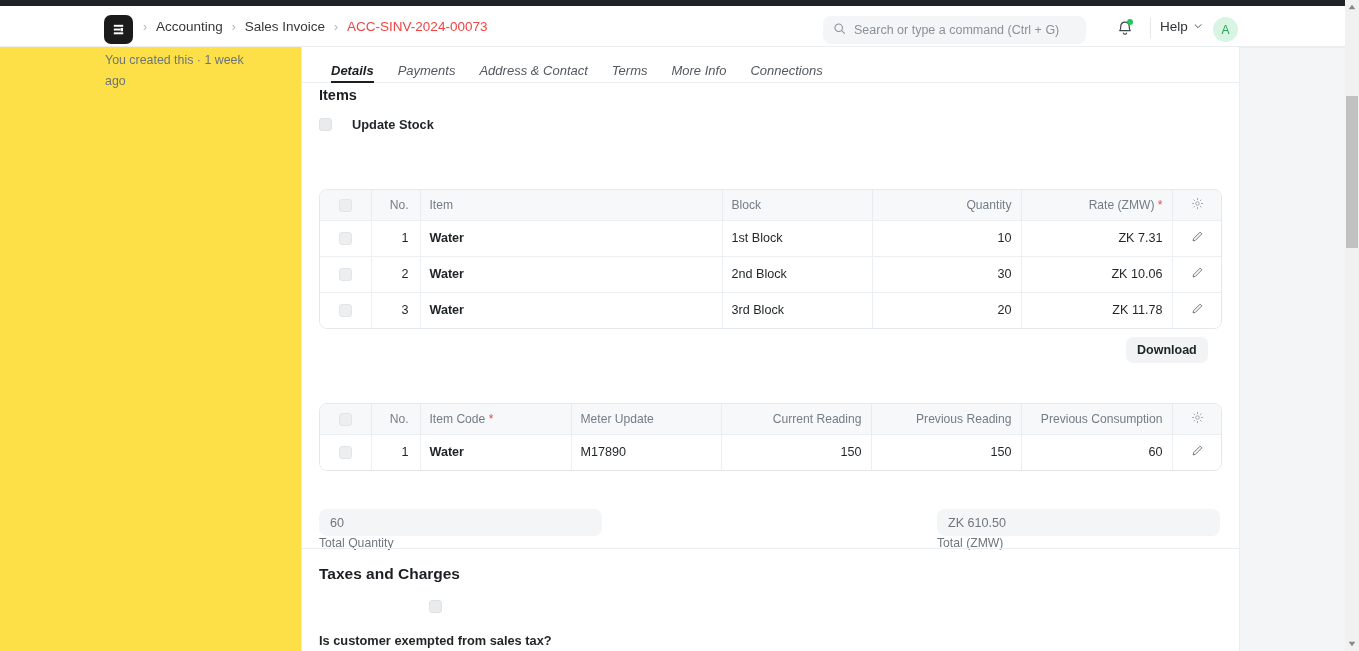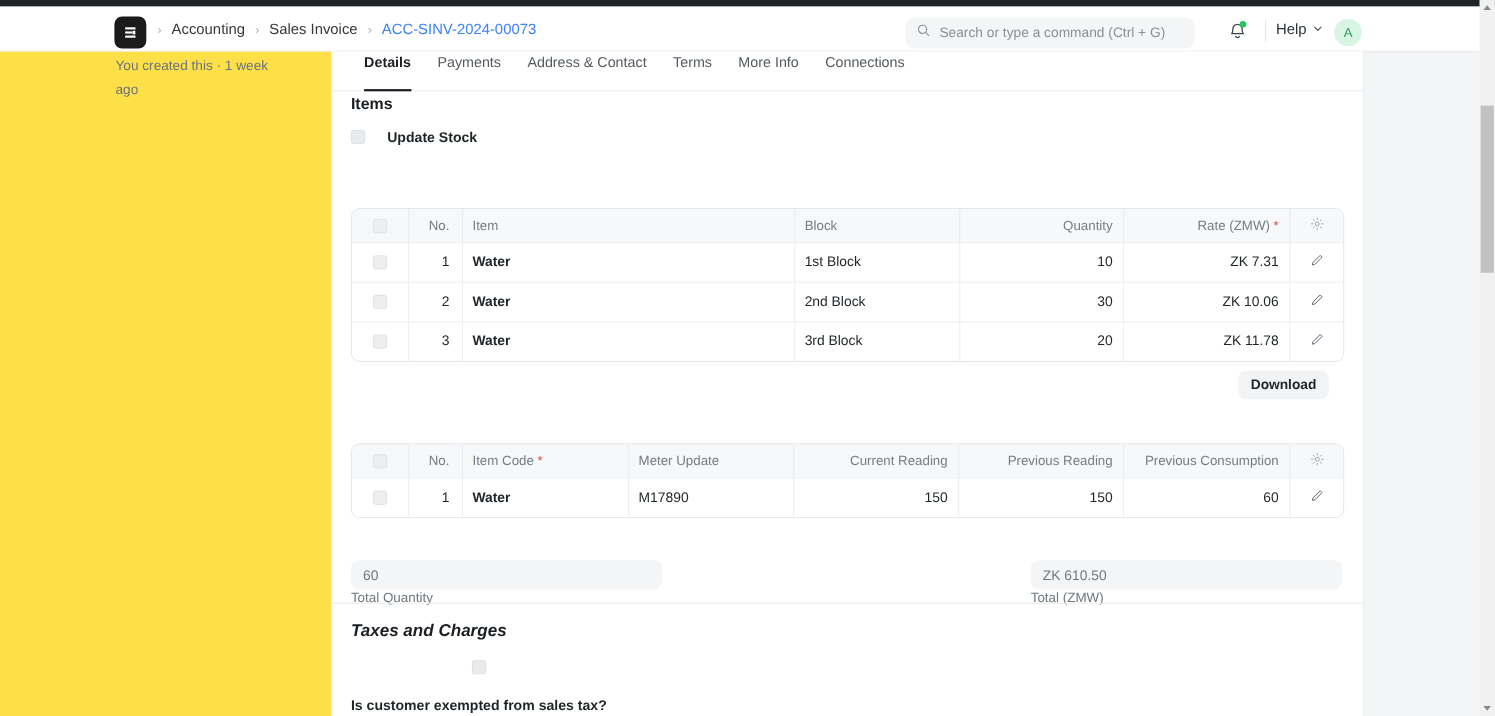--- a/index.html
+++ b/index.html
@@ -32,21 +32,21 @@
     background: #1b1b1b;
     display: flex; align-items: center; justify-content: center;
   }
   .logo svg { display: block; }
   .breadcrumb {
     position: absolute; left: 143px; top: 0; height: 41px;
     display: flex; align-items: center; gap: 9px;
     font-size: 13px;
   }
   .crumb { color: #383838; font-size: 13.5px; }
-  .crumb.last { color: #3b82f6; }
+  .crumb.last { color: #ef4444; }
   .crumb-sep { color: #adb5bd; font-size: 12px; line-height: 1; }
   .search-wrap {
     position: absolute; left: 823px; top: 10px;
     width: 263px; height: 28px;
     background: #f4f5f6; border-radius: 8px;
     display: flex; align-items: center; gap: 8px;
     padding: 0 10px;
   }
   .search-wrap svg { flex: 0 0 auto; }
   .search-input {
@@ -108,34 +108,34 @@
   
   .tabs {
     position: absolute; left: 0; top: 0; width: 938px; height: 36px;
     border-bottom: 1px solid #ebeef0;
     display: flex; align-items: flex-end; gap: 0px;
     padding-left: 17px;
   }
   .tab {
     position: relative;
     font-size: 13px; color: #53595f;
-    padding: 0 12px 18px 12px;
-    cursor: pointer; white-space: nowrap;
+    padding: 0 12px 4px 12px;
+    cursor: pointer; white-space: nowrap; font-style: italic;
   }
   .tab.active { color: #1b1f23; font-weight: bold; }
   .tab.active::after {
     content: ""; position: absolute;
     left: 12px; right: 12px; bottom: -1px; height: 2px; background: #1b1f23;
   }
 
   .section-title {
     position: absolute; font-size: 14.5px; font-weight: bold; color: #1b1f23;
   }
   #items-title { left: 17px; top: 40px; }
-  #taxes-title { left: 17px; top: 518px; font-size: 15.5px; font-style: italic; }
+  #taxes-title { left: 17px; top: 518px; font-size: 15.5px; }
 
   .section-divider {
     position: absolute; left: 0; top: 501px; width: 938px; height: 1px;
     background: #ebeef0;
   }
 
   
   .check-row {
     position: absolute; display: flex; align-items: center; gap: 20px;
   }

